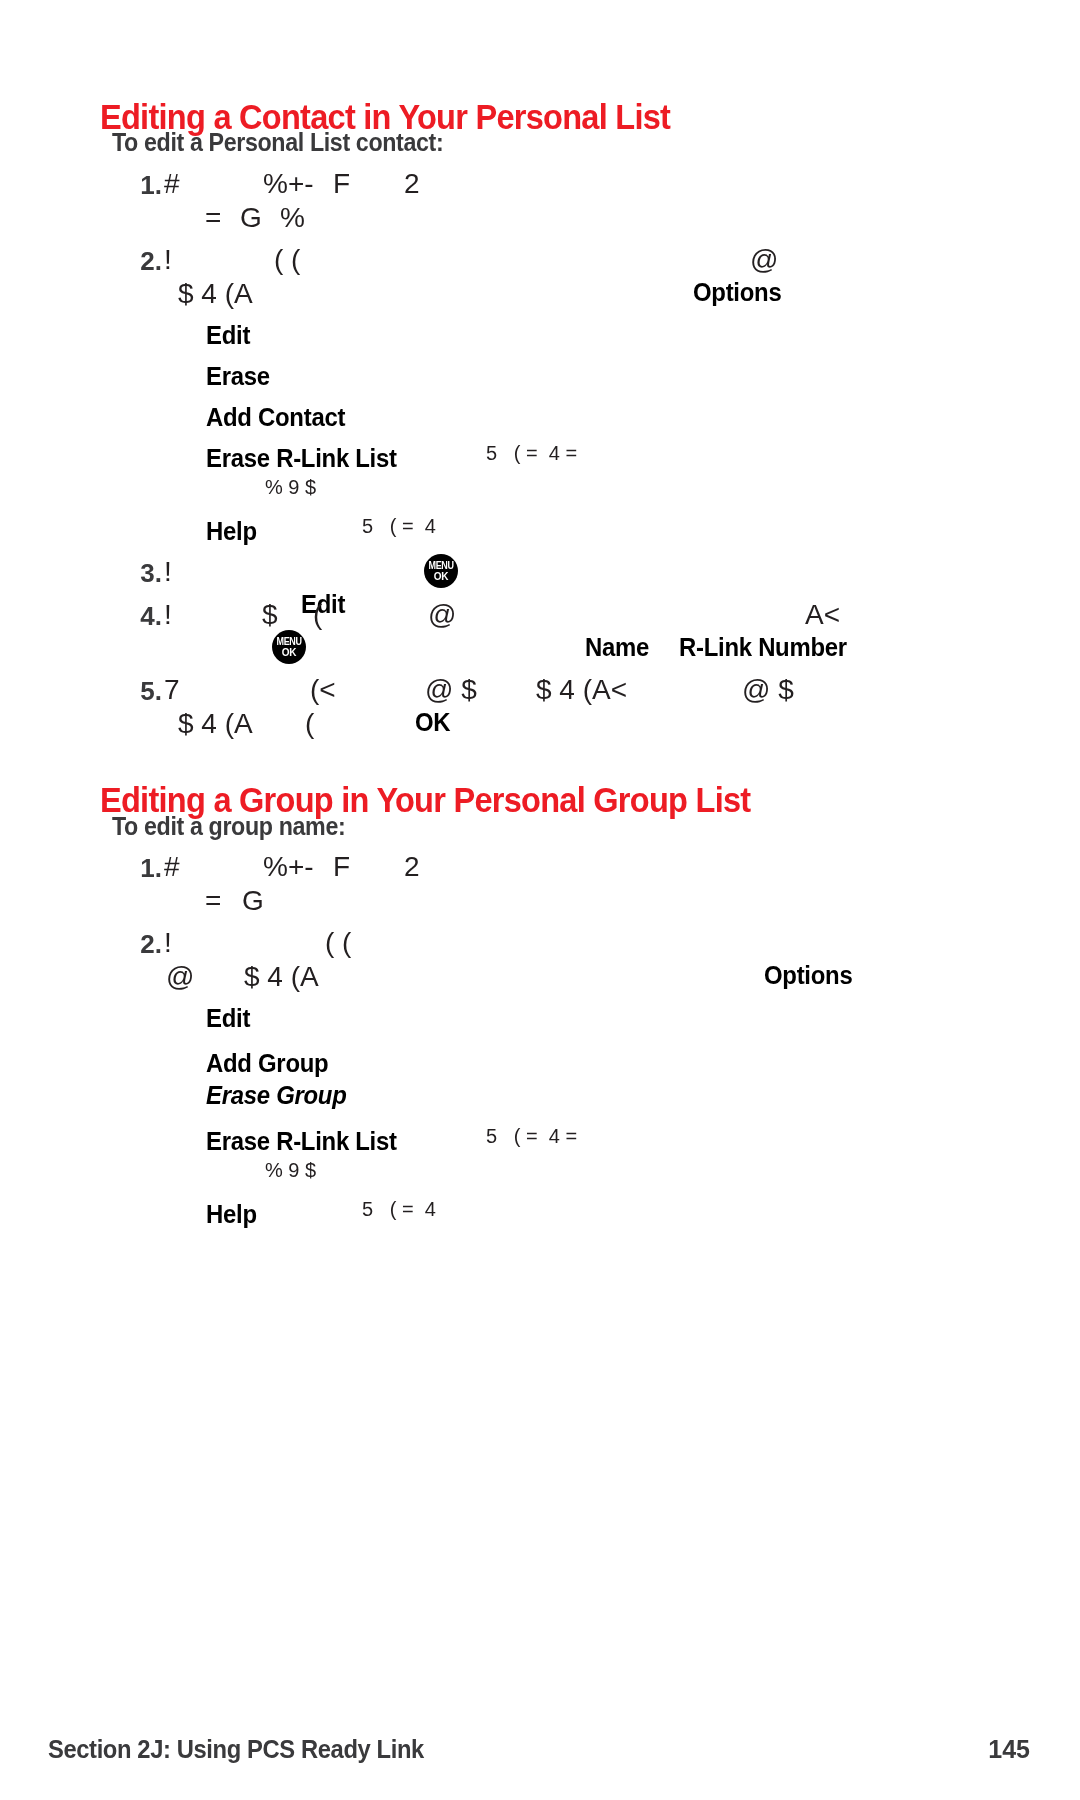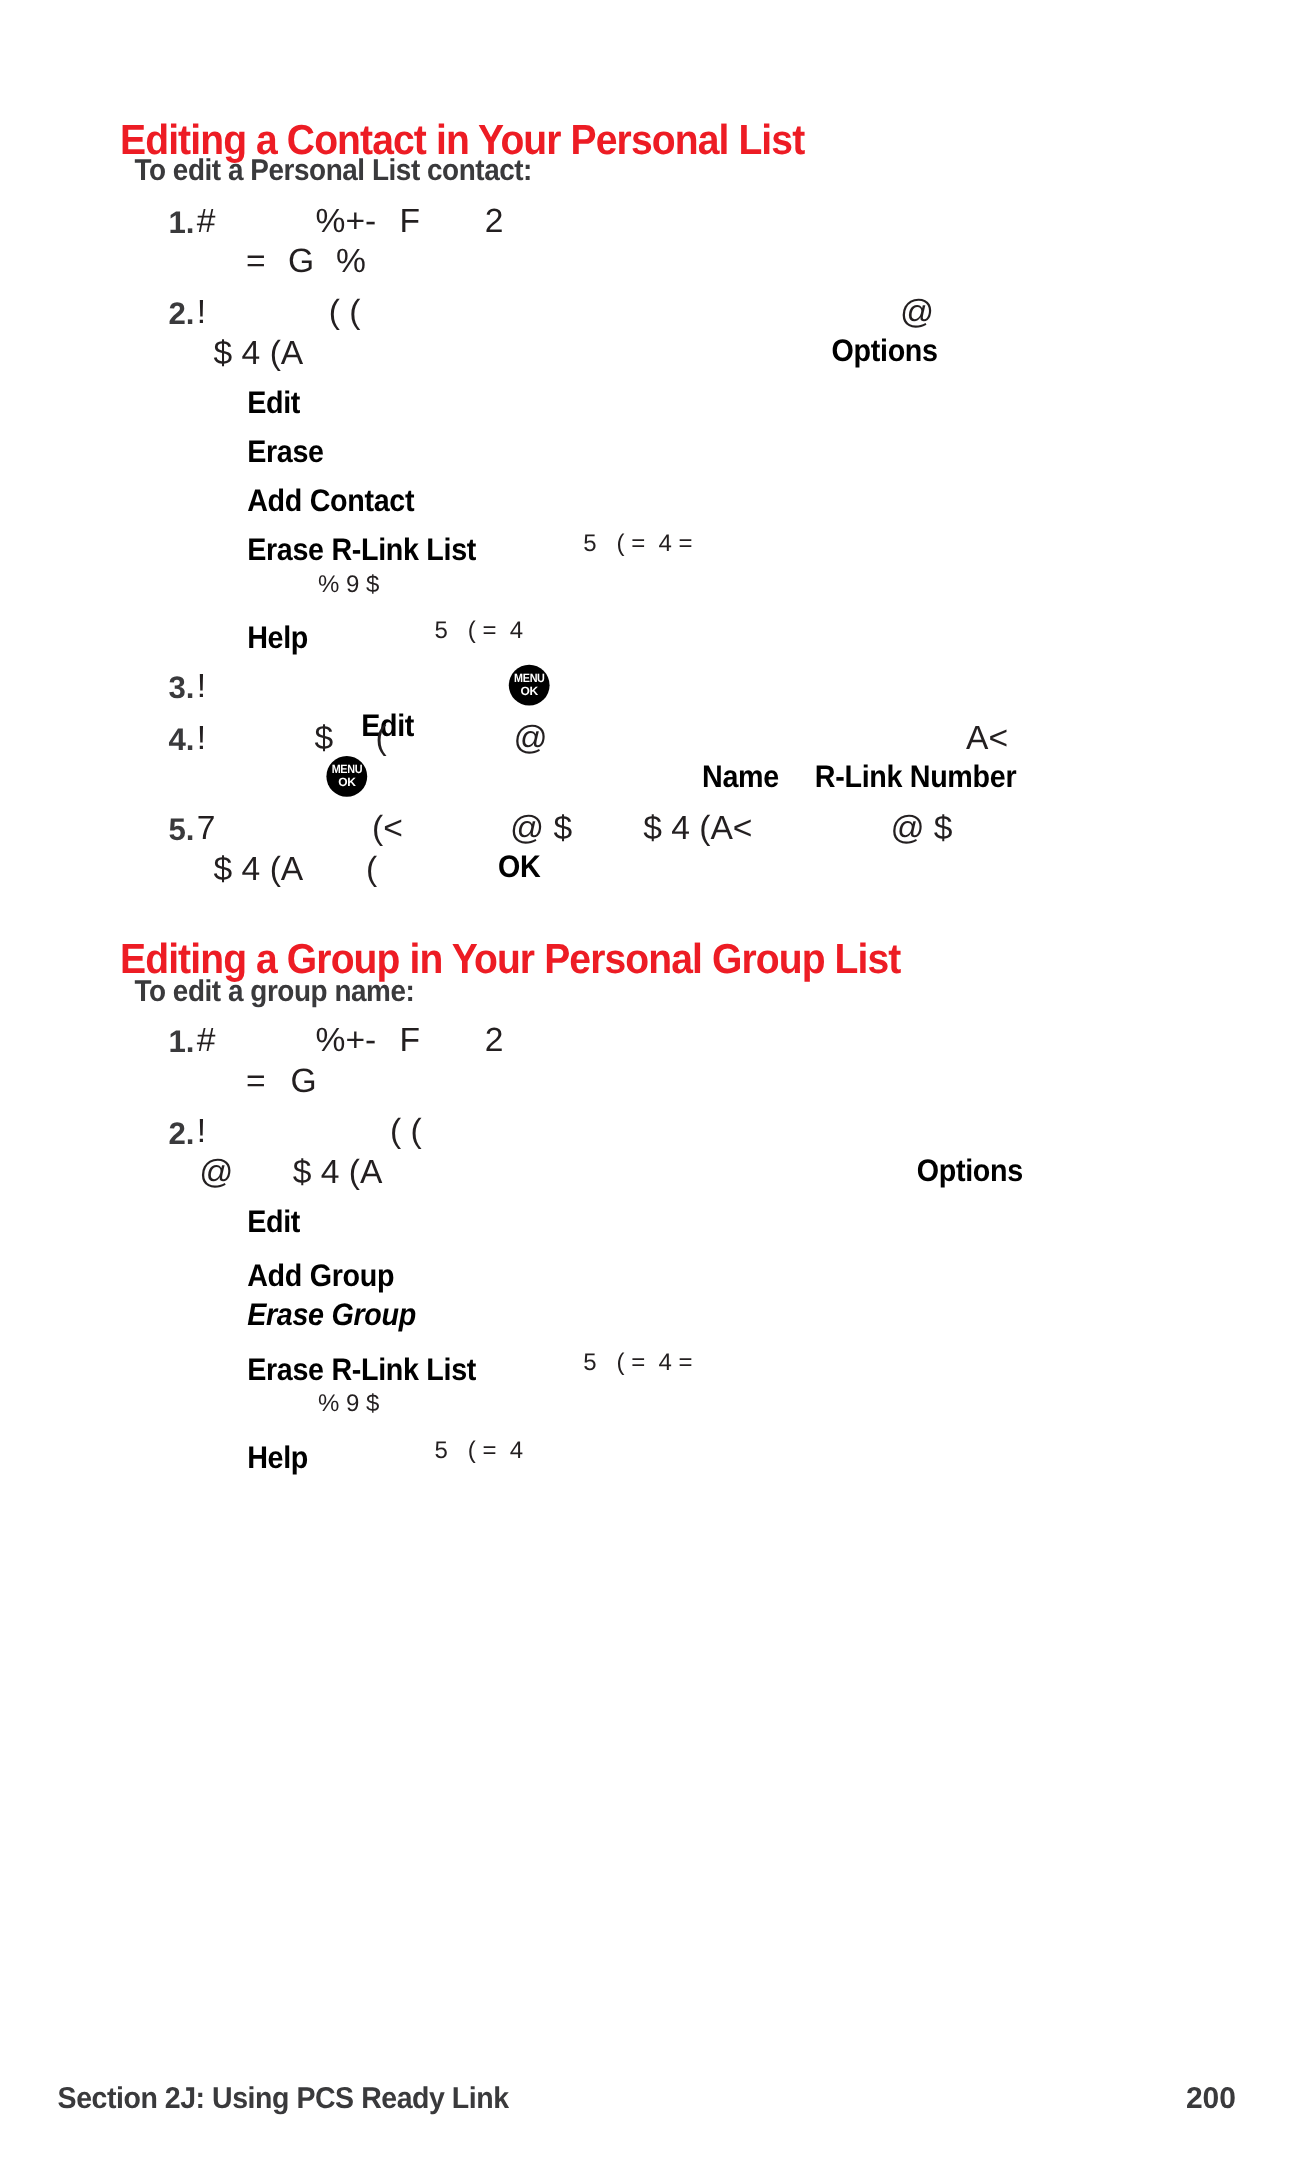--- a/index.html
+++ b/index.html
@@ -265,15 +265,15 @@
     <span class="label">Erase R-Link List</span>
   </div>
   <div class="menu-trail" style="left:486px; top:1125px;">5   ( =  4 =</div>
   <div class="menu-trail" style="left:265px; top:1159px;">% 9 $</div>
   <div class="menu-item" style="top:1199px;">
     <span class="label">Help</span>
   </div>
   <div class="menu-trail" style="left:362px; top:1198px;">5   ( =  4</div>
 
   <div class="footer-left">Section 2J: Using PCS Ready Link</div>
-  <div class="footer-right">200</div>
+  <div class="footer-right">145</div>
 
 </div>
 
 </body></html>

